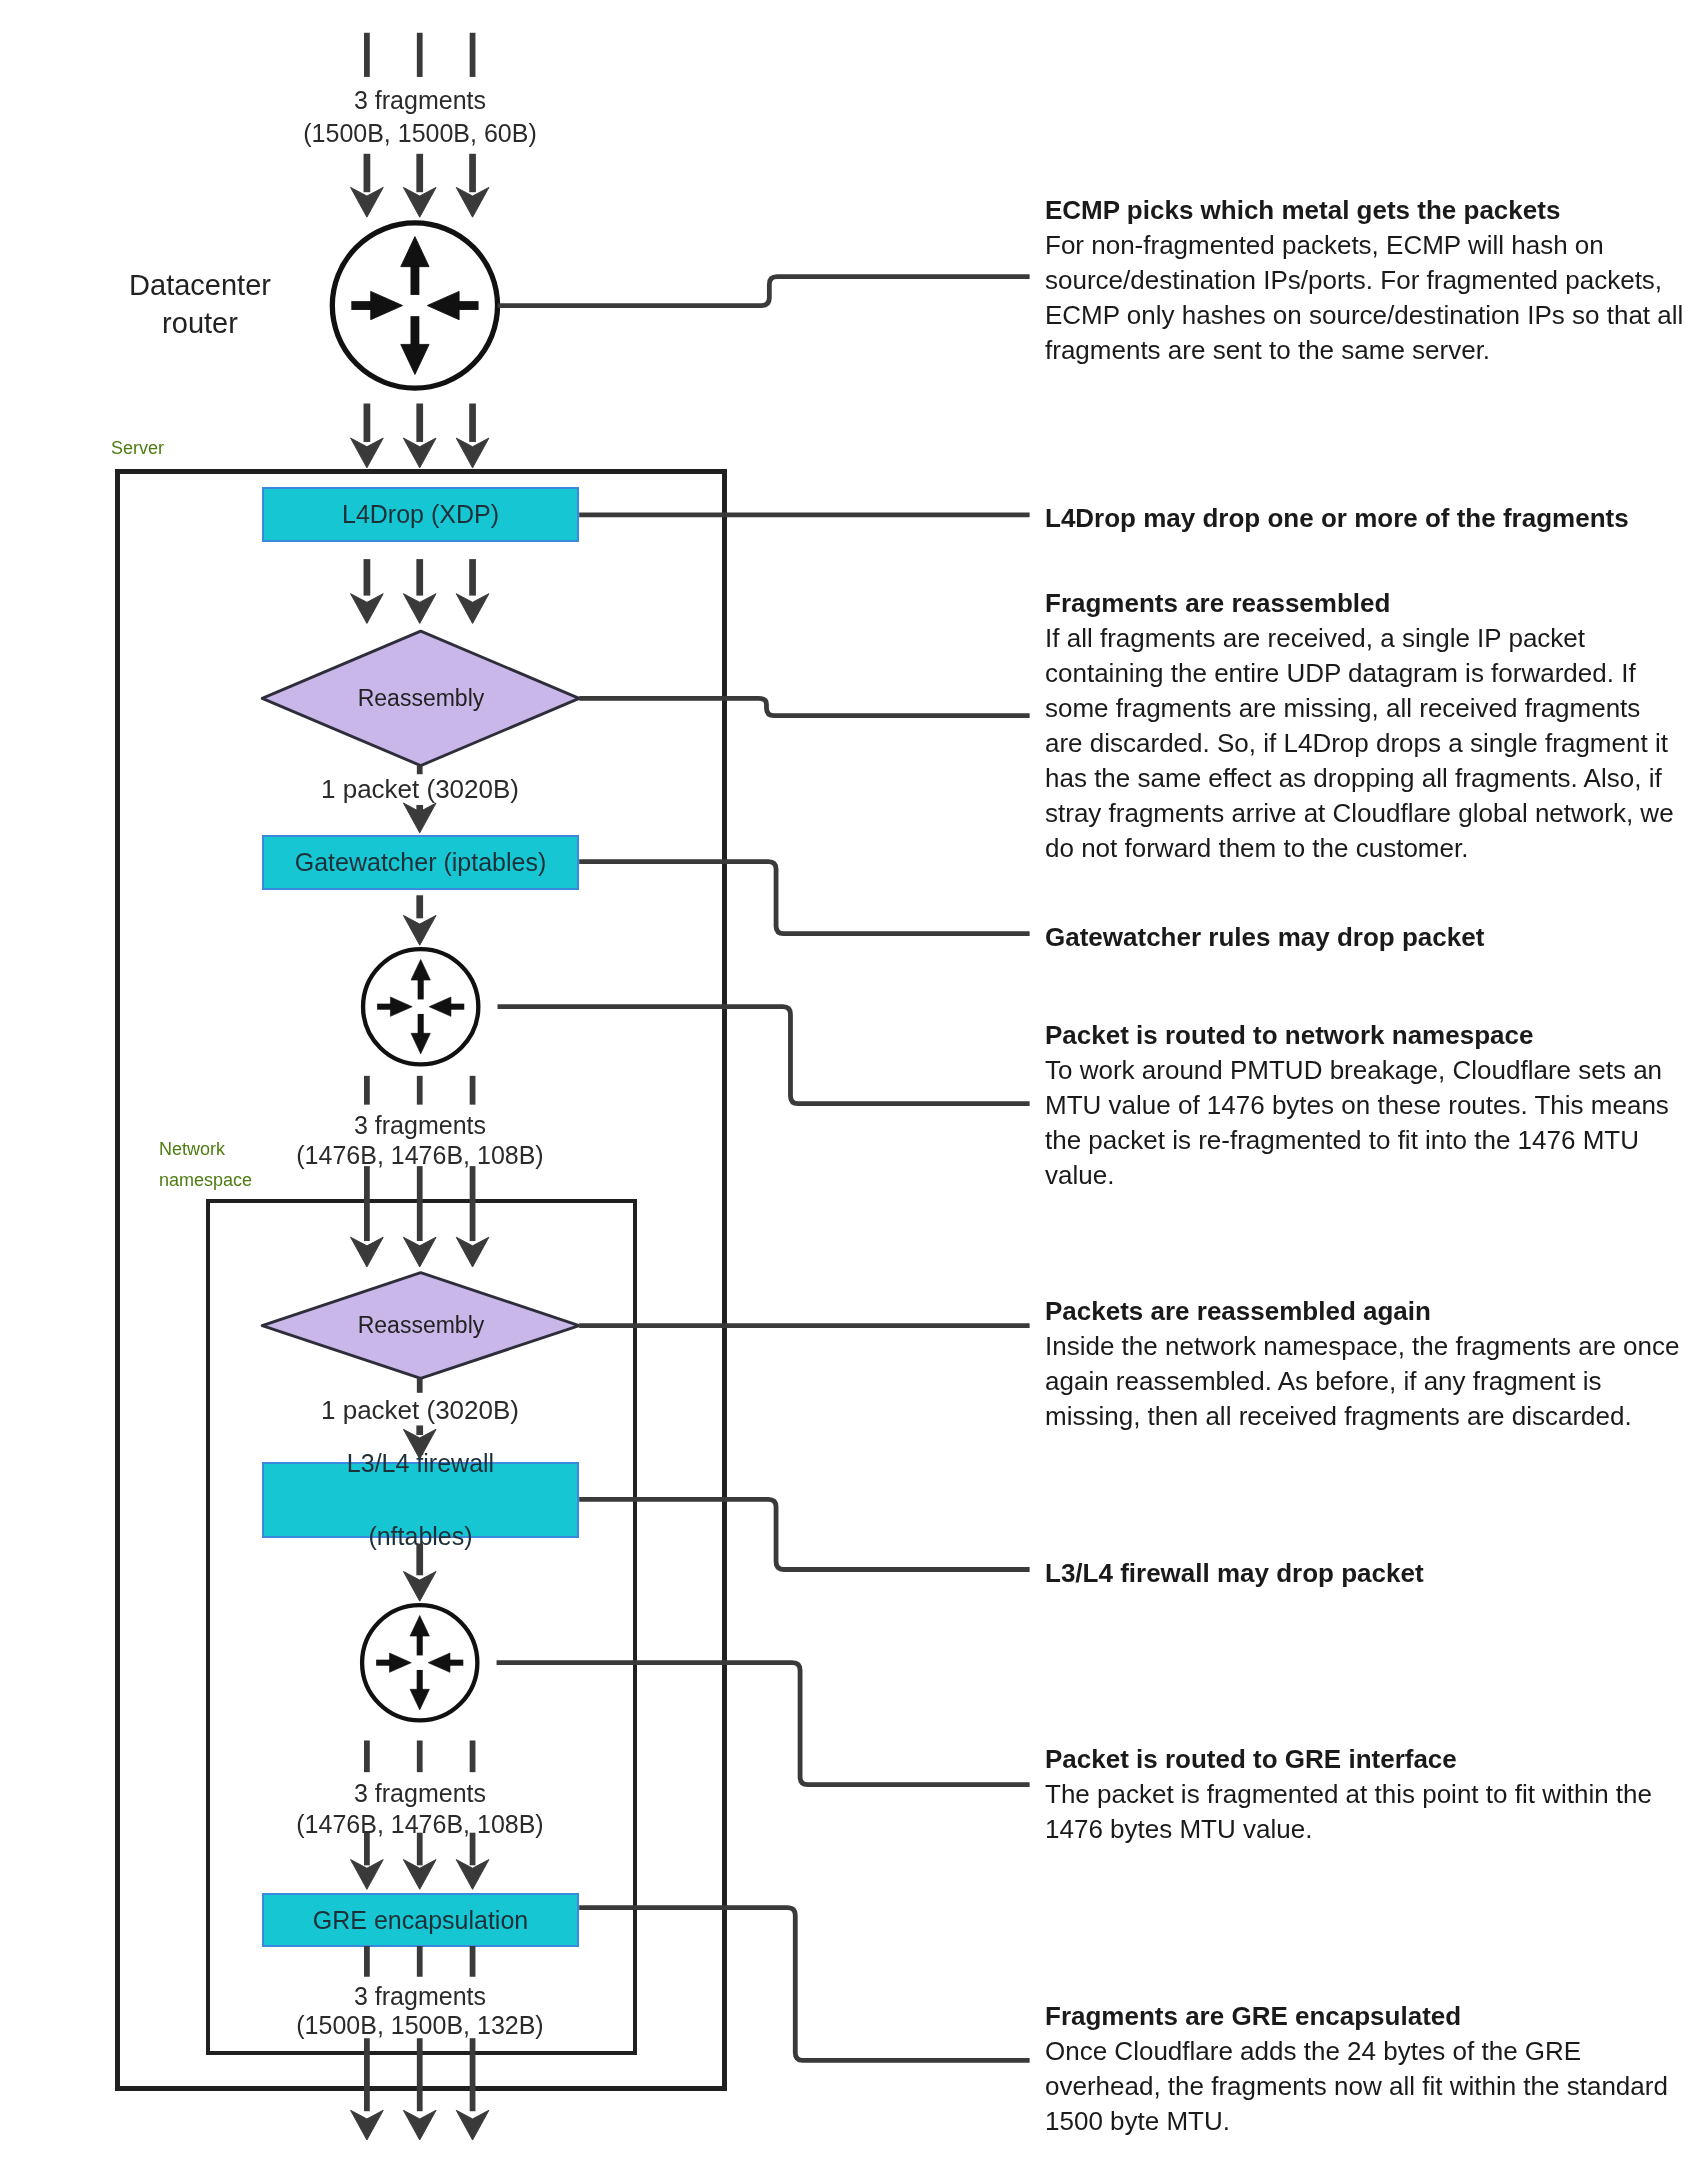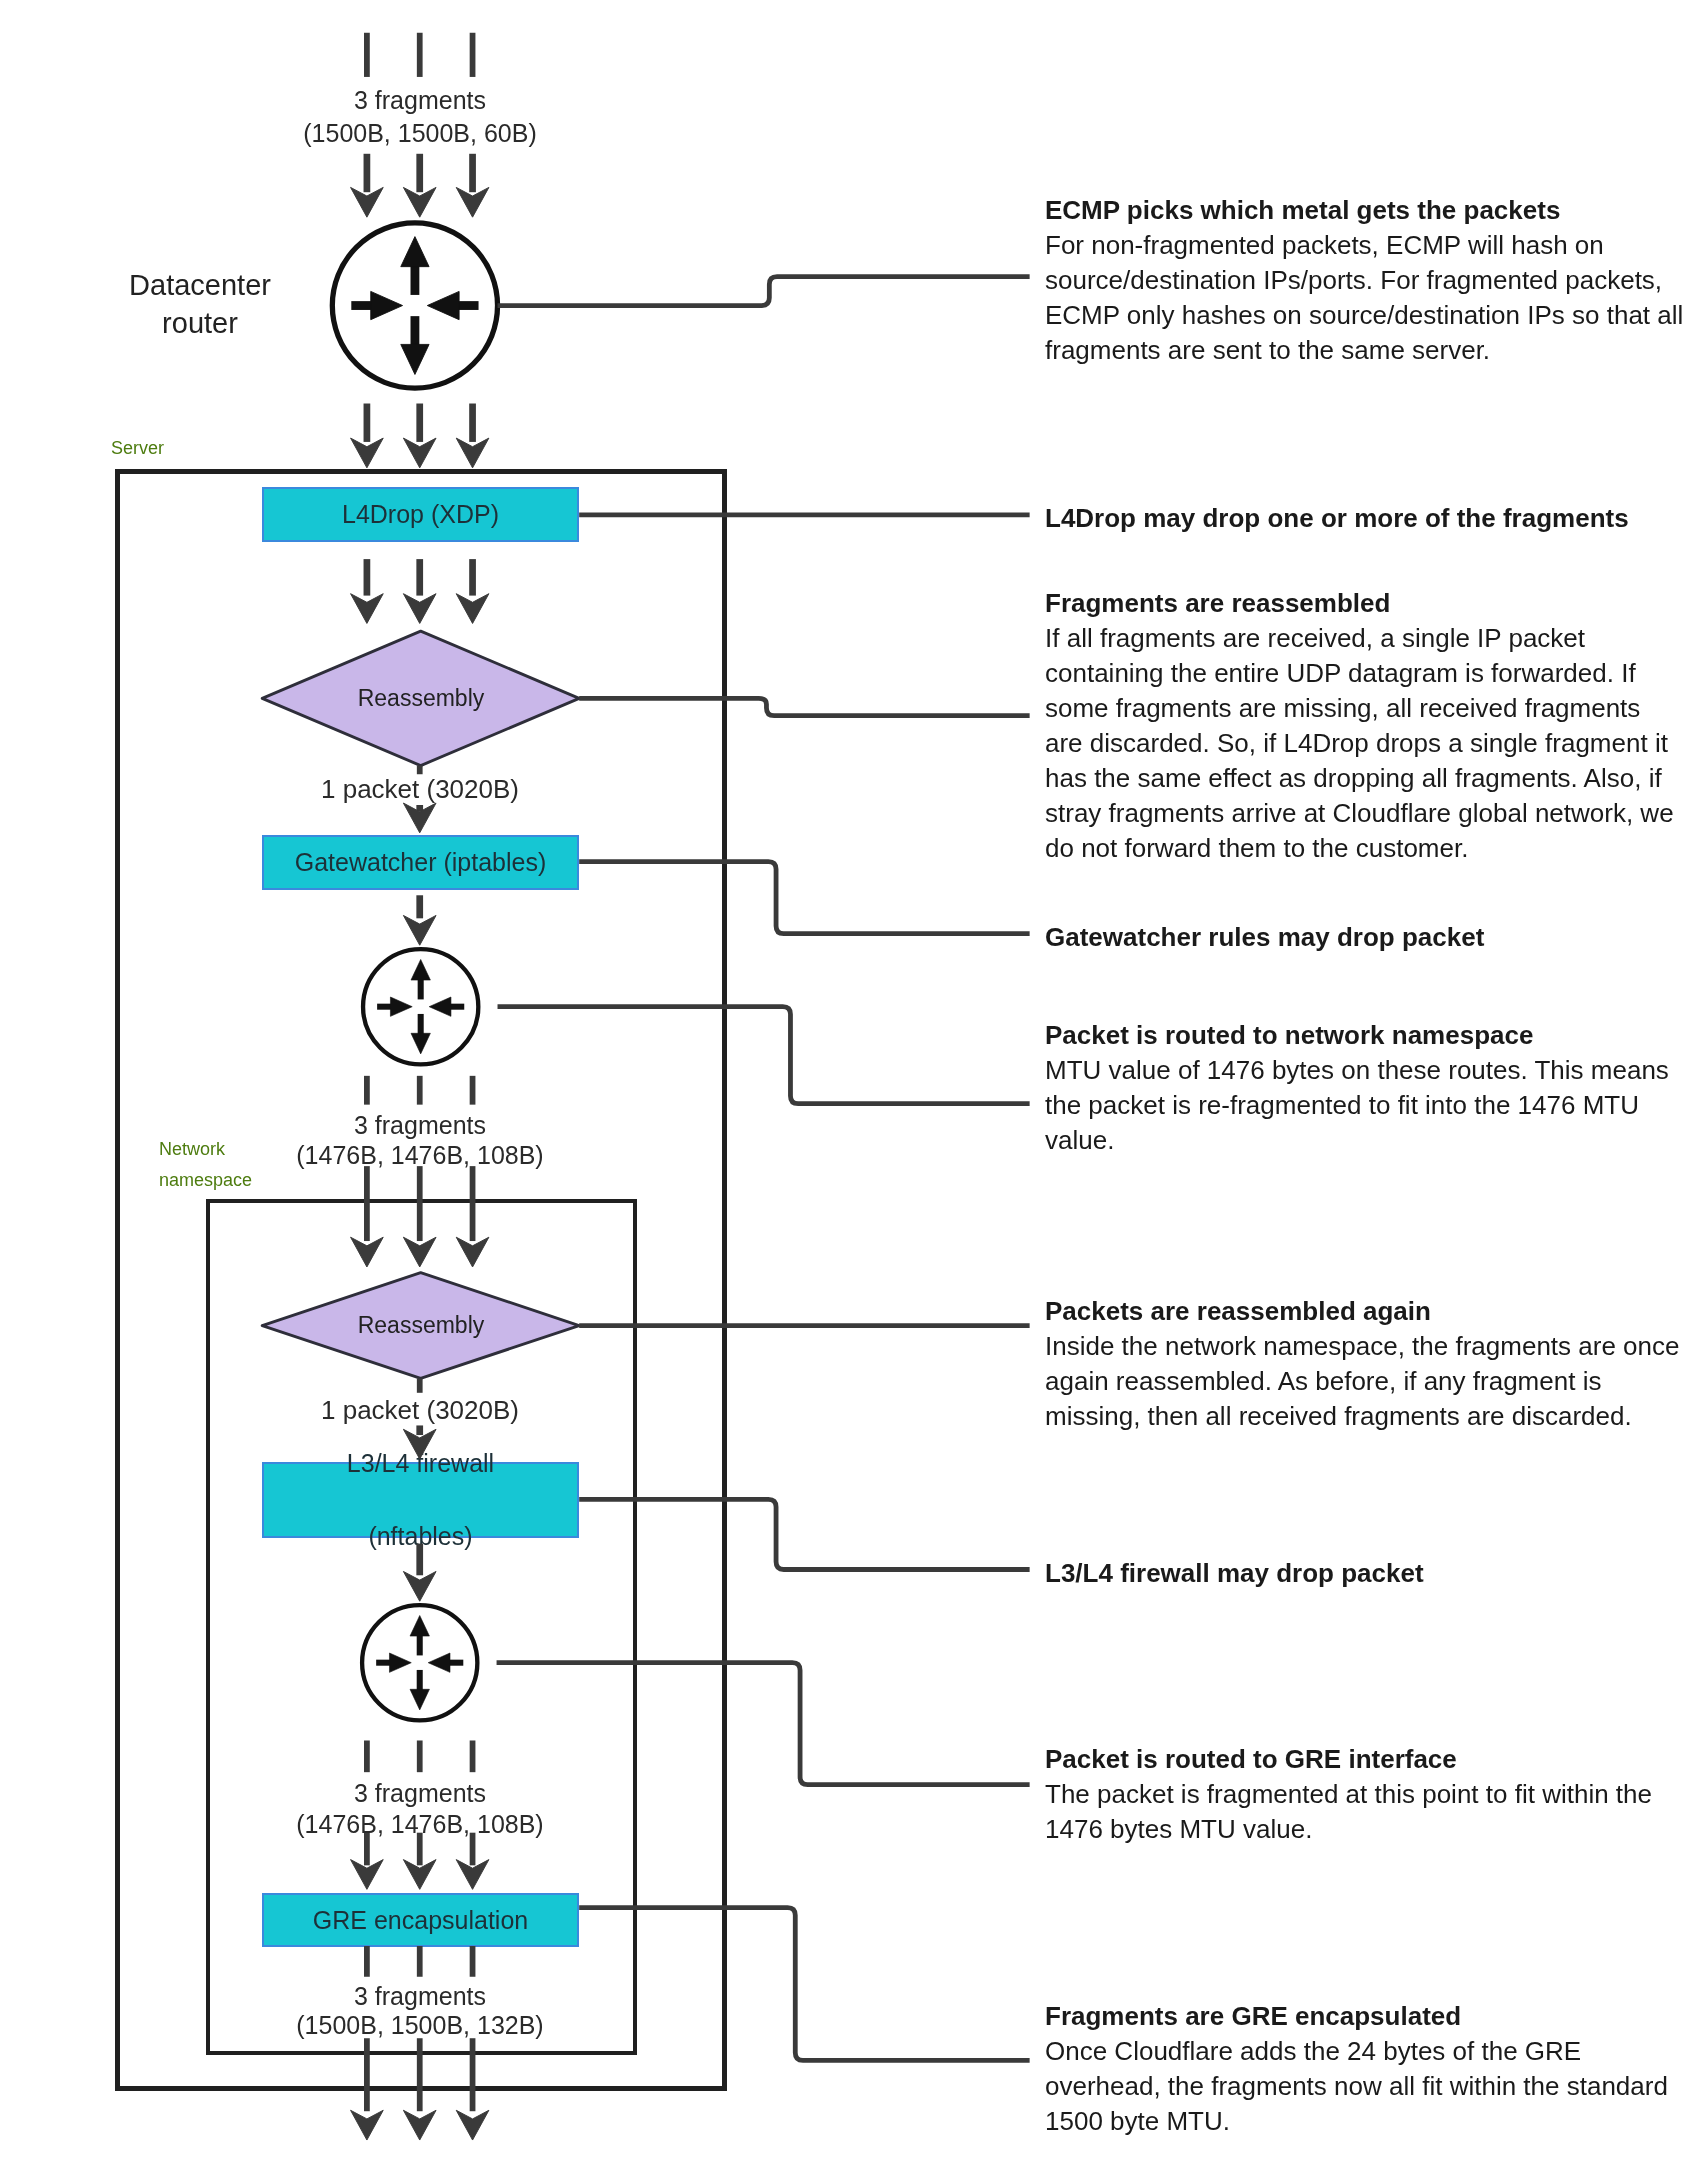--- a/index.html
+++ b/index.html
@@ -244,20 +244,21 @@
     <div>stray fragments arrive at Cloudflare global network, we</div>
     <div>do not forward them to the customer.</div>
   </div>
 
   <div class="ann" style="top:920px;">
     <div class="h">Gatewatcher rules may drop packet</div>
   </div>
 
   <div class="ann" style="top:1018px;">
     <div class="h">Packet is routed to network namespace</div>
+    <div>To work around PMTUD breakage, Cloudflare sets an</div>
     <div>MTU value of 1476 bytes on these routes. This means</div>
     <div>the packet is re-fragmented to fit into the 1476 MTU</div>
     <div>value.</div>
   </div>
 
   <div class="ann" style="top:1294px;">
     <div class="h">Packets are reassembled again</div>
     <div>Inside the network namespace, the fragments are once</div>
     <div>again reassembled. As before, if any fragment is</div>
     <div>missing, then all received fragments are discarded.</div>

